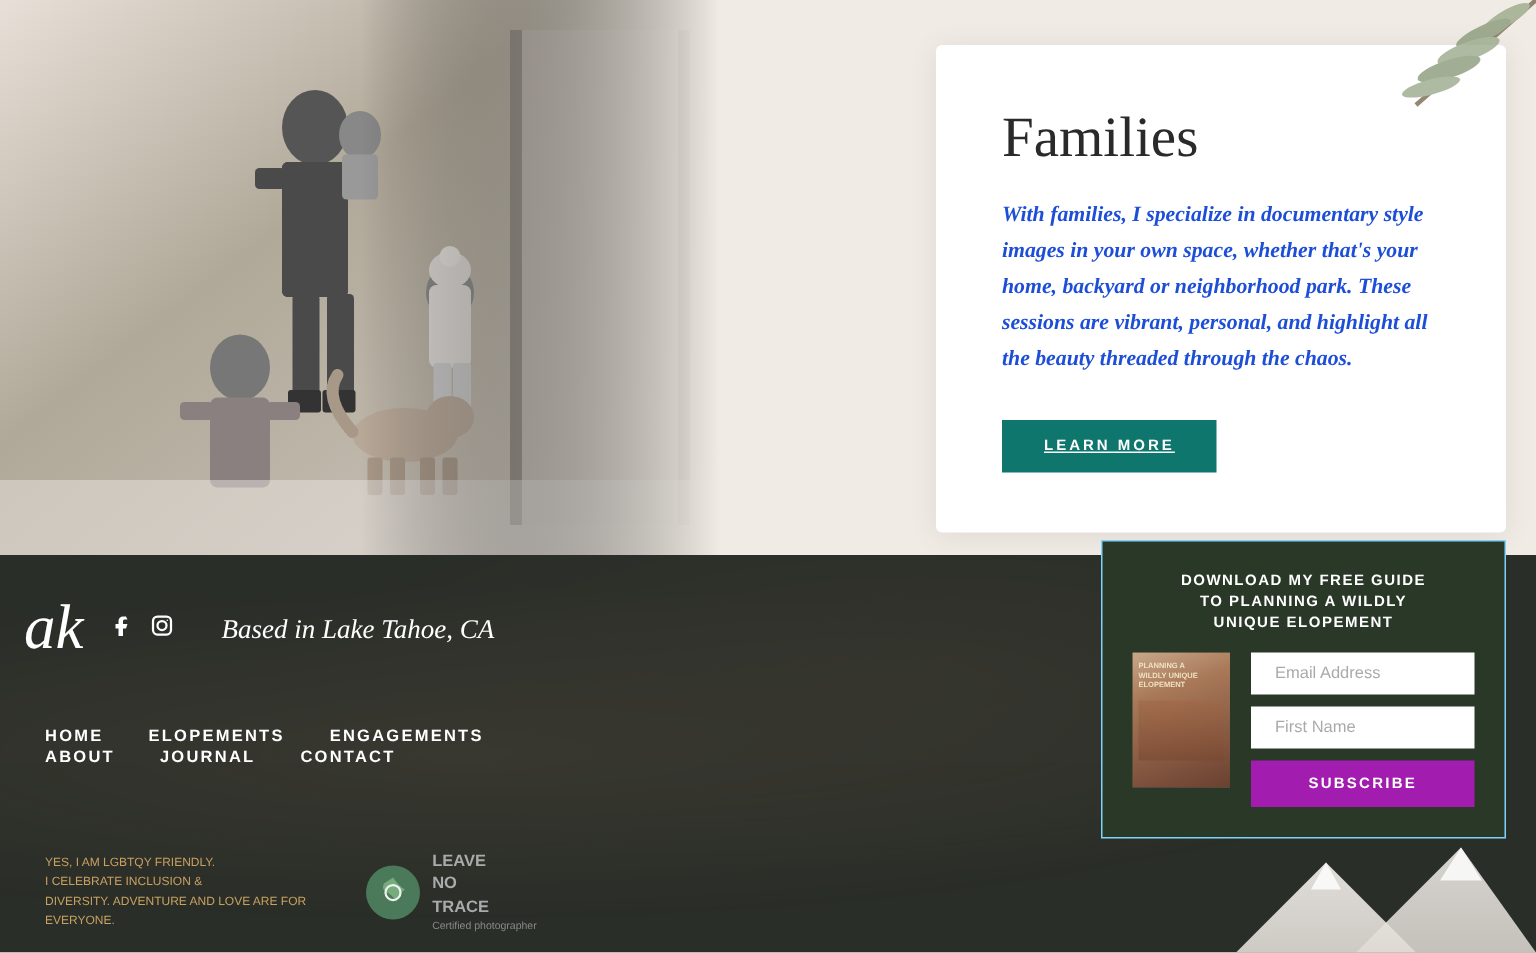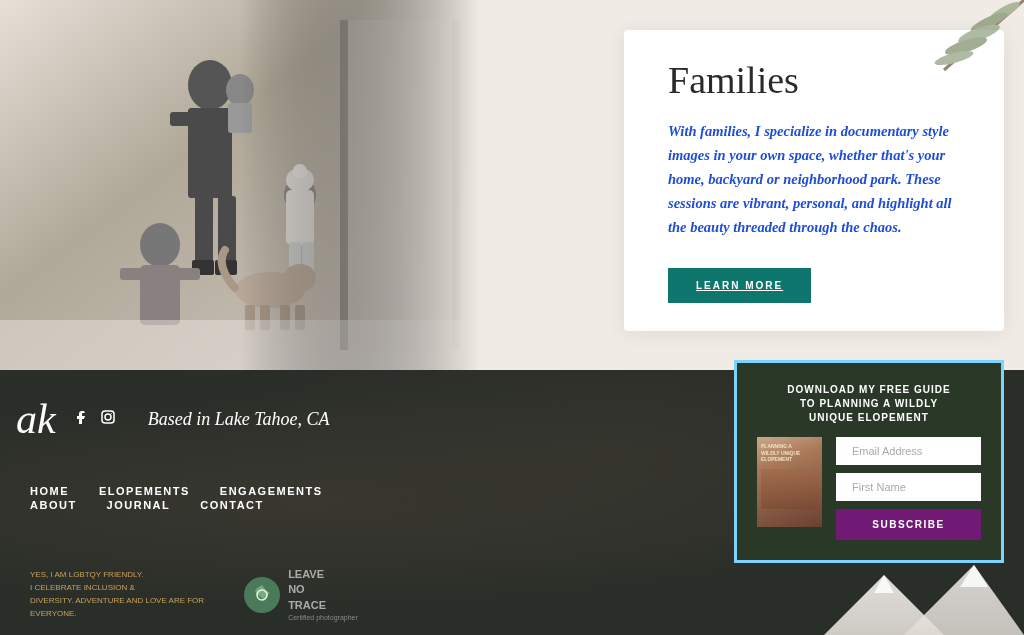--- a/index.html
+++ b/index.html
@@ -58,21 +58,21 @@
     }
 
     
     .content-card {
       position: absolute;
       right: 20px;
       top: 30px;
       width: 380px;
       background: white;
       border-radius: 4px;
-      padding: 28px 44px;
+      padding: 40px 44px;
       box-shadow: 0 2px 20px rgba(0,0,0,0.08);
       z-index: 5;
     }
 
     .card-title {
       font-family: Georgia, serif;
       font-size: 38px;
       font-weight: normal;
       color: #2a2a2a;
       margin-bottom: 18px;
@@ -238,21 +238,21 @@
       line-height: 1.4;
     }
 
     
     .guide-widget {
       position: absolute;
       right: 20px;
       top: -10px;
       width: 270px;
       background: #2a3828;
-      border: 3px solid #7dd3fc;
+      border: 1px solid #7dd3fc;
       padding: 20px;
       z-index: 10;
     }
 
     .guide-inner {
       display: flex;
       gap: 14px;
       align-items: flex-start;
     }
 
@@ -314,21 +314,21 @@
       outline: none;
       background: white;
     }
 
     .guide-input::placeholder {
       color: #aaa;
       font-size: 11px;
     }
 
     .subscribe-btn {
-      background: #701a75;
+      background: #a21caf;
       color: white;
       border: none;
       padding: 10px;
       font-size: 10px;
       letter-spacing: 1.5px;
       text-transform: uppercase;
       cursor: pointer;
       font-family: Arial, sans-serif;
       font-weight: 700;
       width: 100%;

